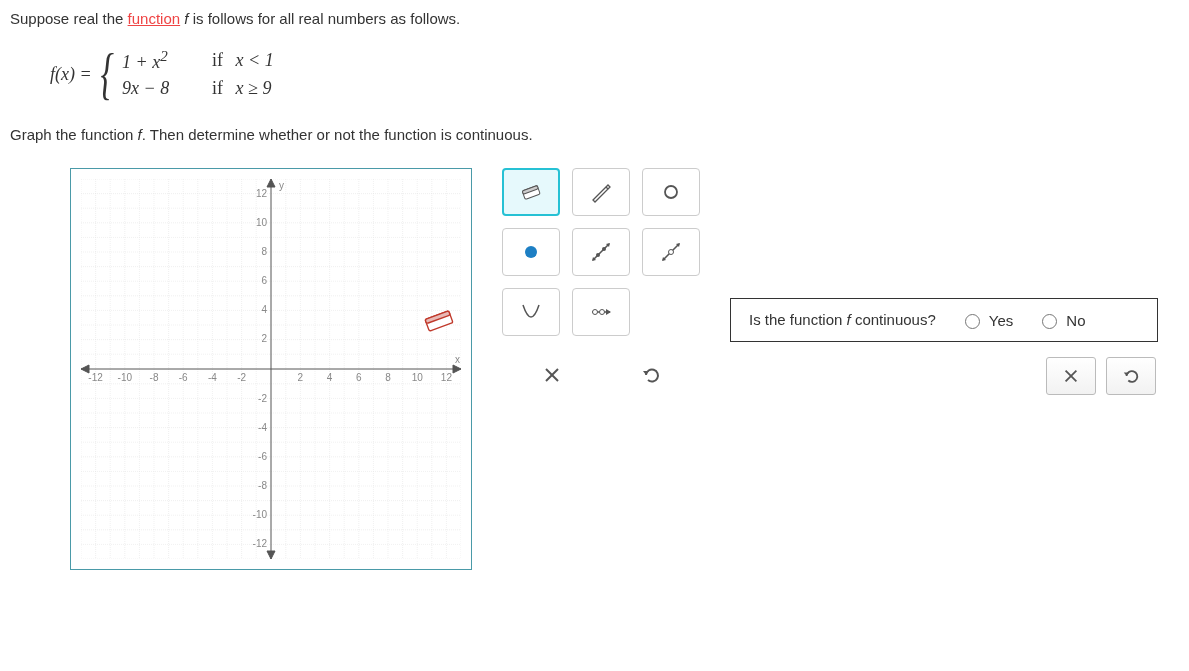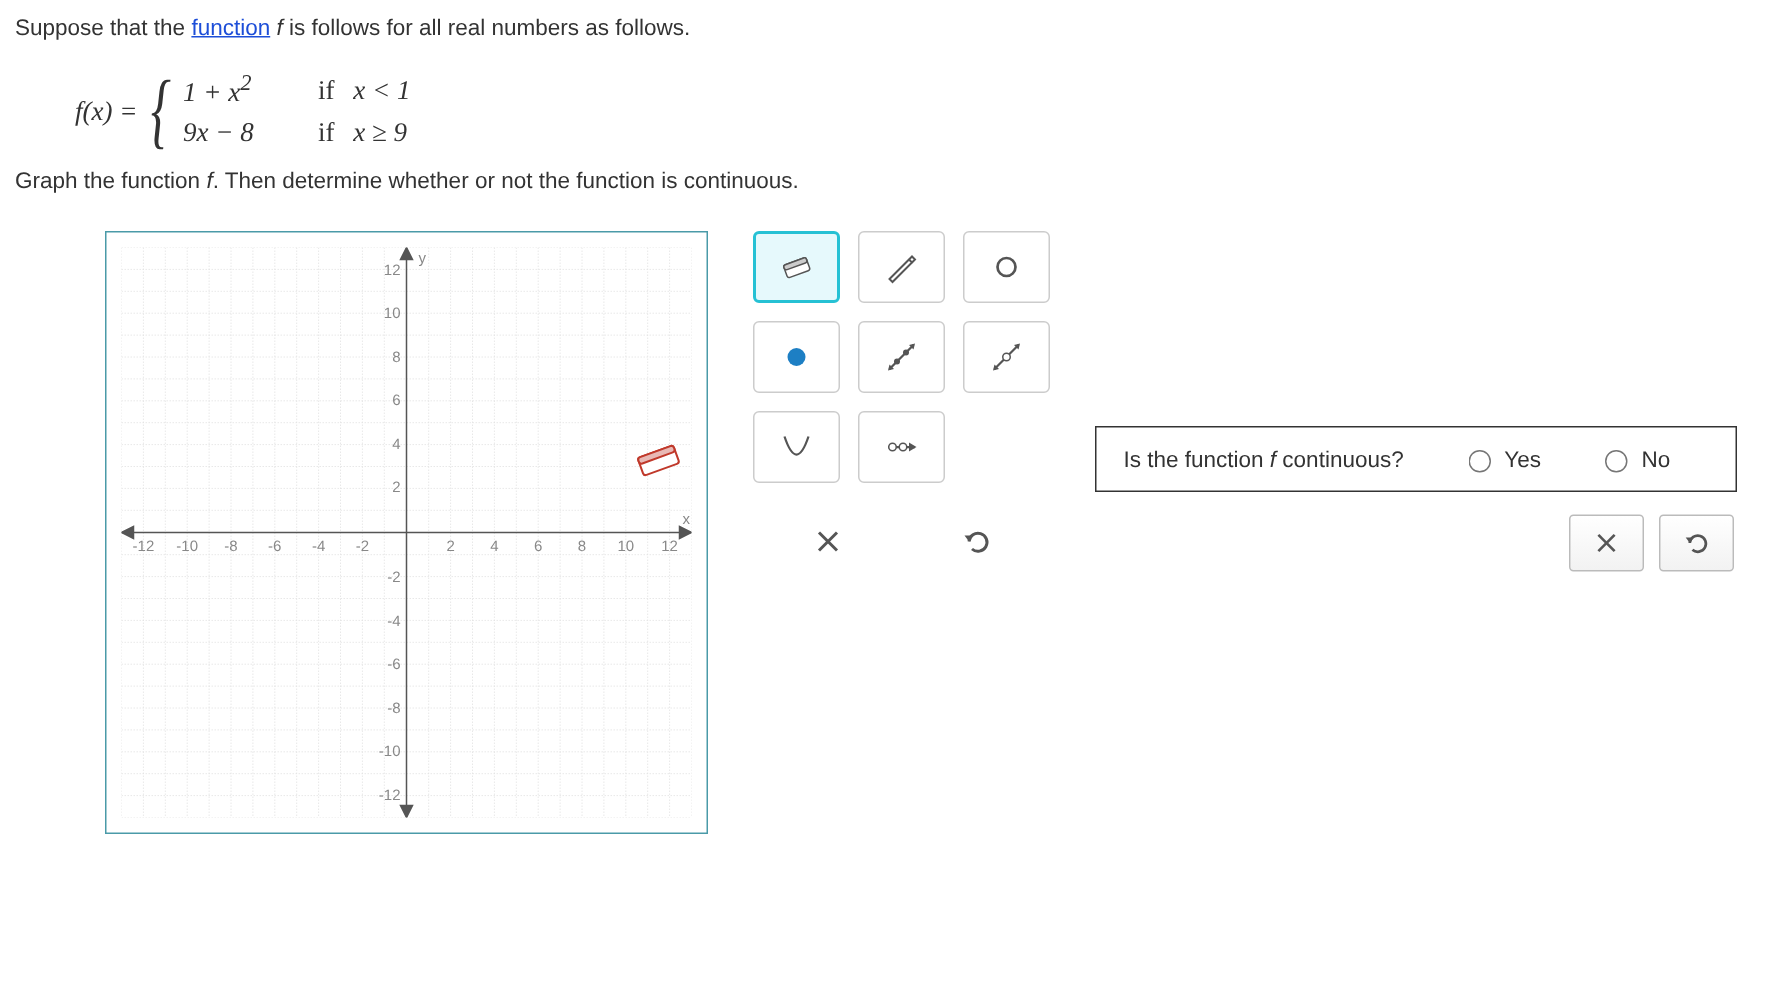--- a/index.html
+++ b/index.html
@@ -7,26 +7,26 @@
     font-size: 15px;
     color: #333;
     margin: 0;
     padding: 10px;
     background: #fff;
   }
   .prompt {
     margin-bottom: 15px;
   }
   .prompt a {
-    color: #1d4ed8;
+    color: #ef4444;
     text-decoration: underline;
   }
   .function-def {
     margin-left: 40px;
-    margin-bottom: 6px;
+    margin-bottom: 20px;
     font-family: 'Times New Roman', serif;
     font-style: italic;
     font-size: 18px;
     display: flex;
     align-items: center;
   }
   .brace {
     font-size: 56px;
     font-weight: 100;
     margin: 0 4px;
@@ -134,22 +134,22 @@
     cursor: pointer;
     color: #555;
   }
   .question-area {
     margin-top: 130px;
   }
   .question-box {
     border: 1px solid #333;
     padding: 12px 18px;
     display: flex;
-    align-items: center;
-    gap: 38px;
+    align-items: flex-start;
+    gap: 24px;
     font-size: 15px;
     width: 390px;
   }
   .question-box label {
     display: flex;
     align-items: center;
     gap: 6px;
     cursor: pointer;
   }
   .question-box input[type=radio] {
@@ -174,21 +174,21 @@
     justify-content: center;
     cursor: pointer;
     color: #555;
     font-size: 18px;
   }
 </style>
 </head>
 <body>
 
 <div class="prompt">
-  <span>Suppose that the </span><a href="#">function</a><span> </span><span class="var">f</span><span> is follows for all real numbers as follows.</span>
+  <span>Suppose real the </span><a href="#">function</a><span> </span><span class="var">f</span><span> is follows for all real numbers as follows.</span>
 </div>
 
 <div class="function-def">
   <span>f(x) =</span>
   <span class="brace">{</span>
   <span class="cases">
     <span class="case-row">
       <span class="case-expr"><span>1 + x</span><sup>2</sup></span>
       <span class="case-cond"><span class="if">if</span> <span class="var">x &lt; 1</span></span>
     </span>

